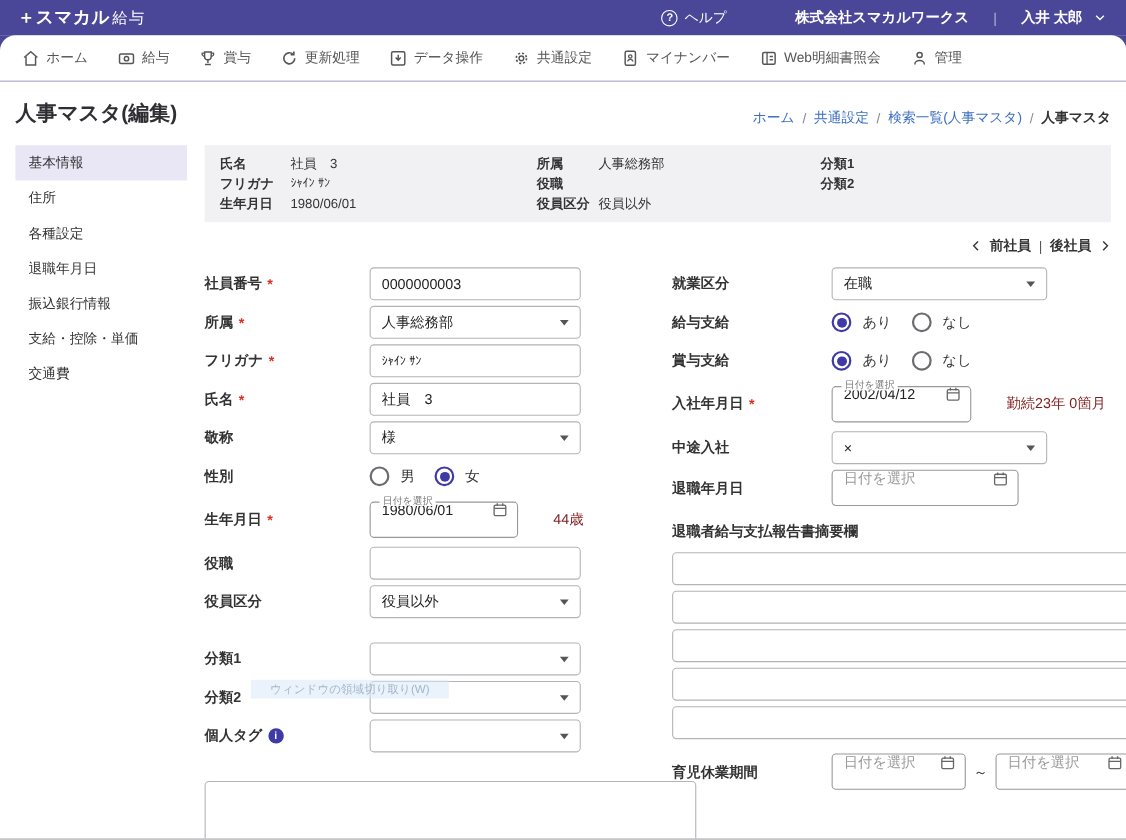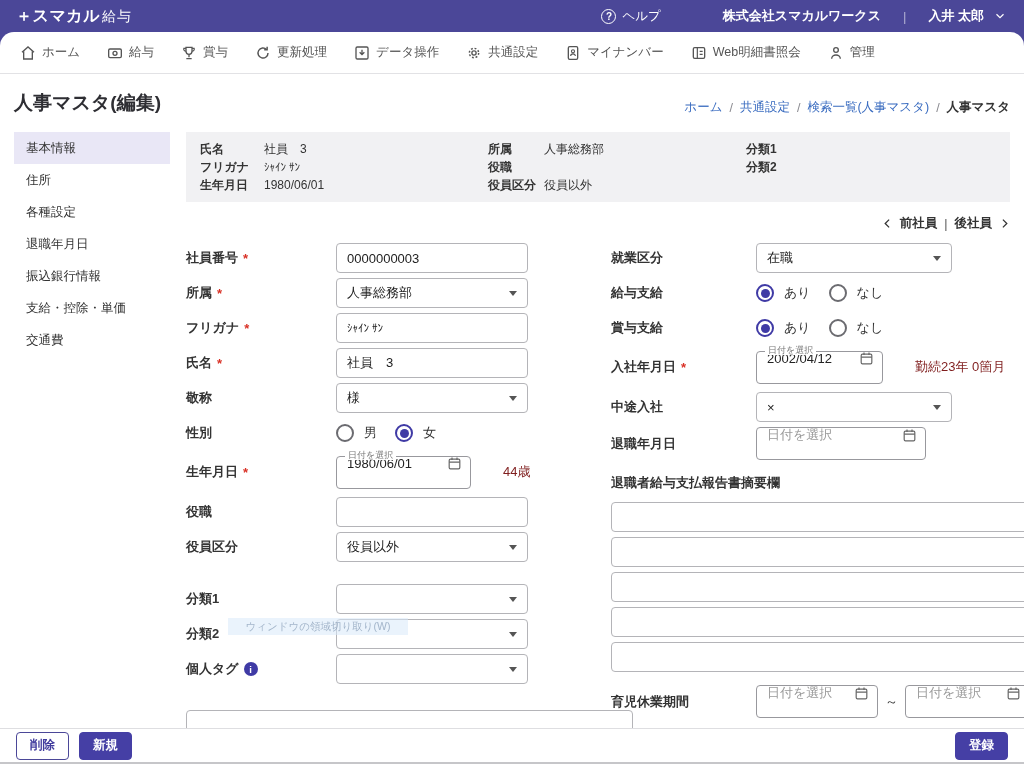--- a/index.html
+++ b/index.html
@@ -511,19 +511,14 @@
               </div>
             </div>
           </div>
         </div>
       </section>
     </div>
   </div>
 
   <div class="watermark">ウィンドウの領域切り取り(W)</div>
 
-  <footer class="footer">
-    <button class="btn btn-outline">削除</button>
-    <button class="btn btn-filled">新規</button>
-    <button class="btn btn-filled btn-submit">登録</button>
-  </footer>
 
 </div>
 
 </body></html>

